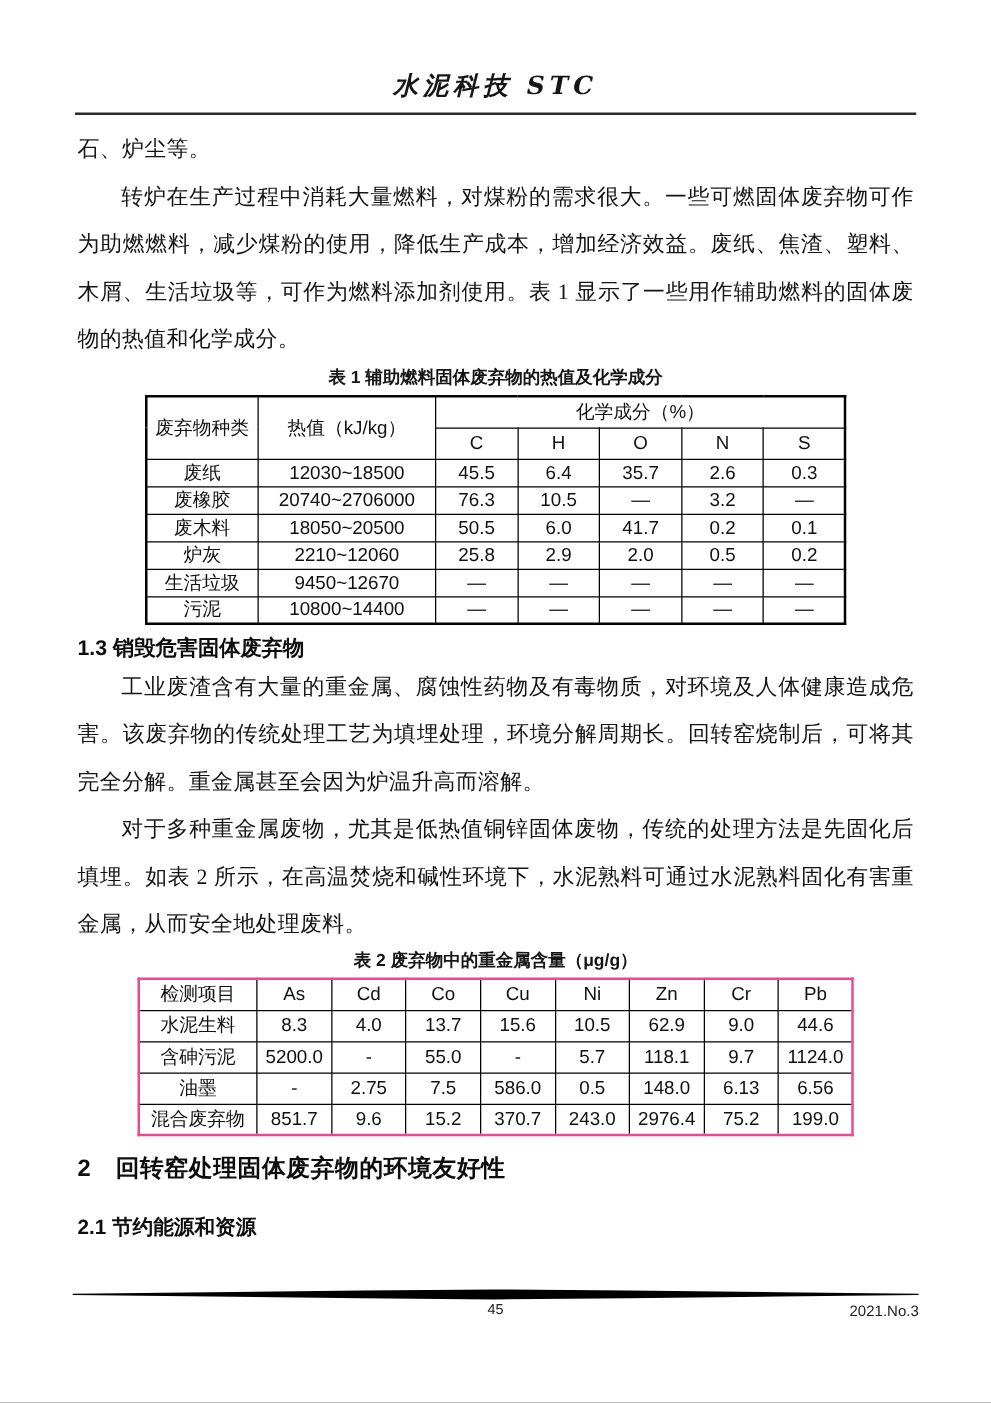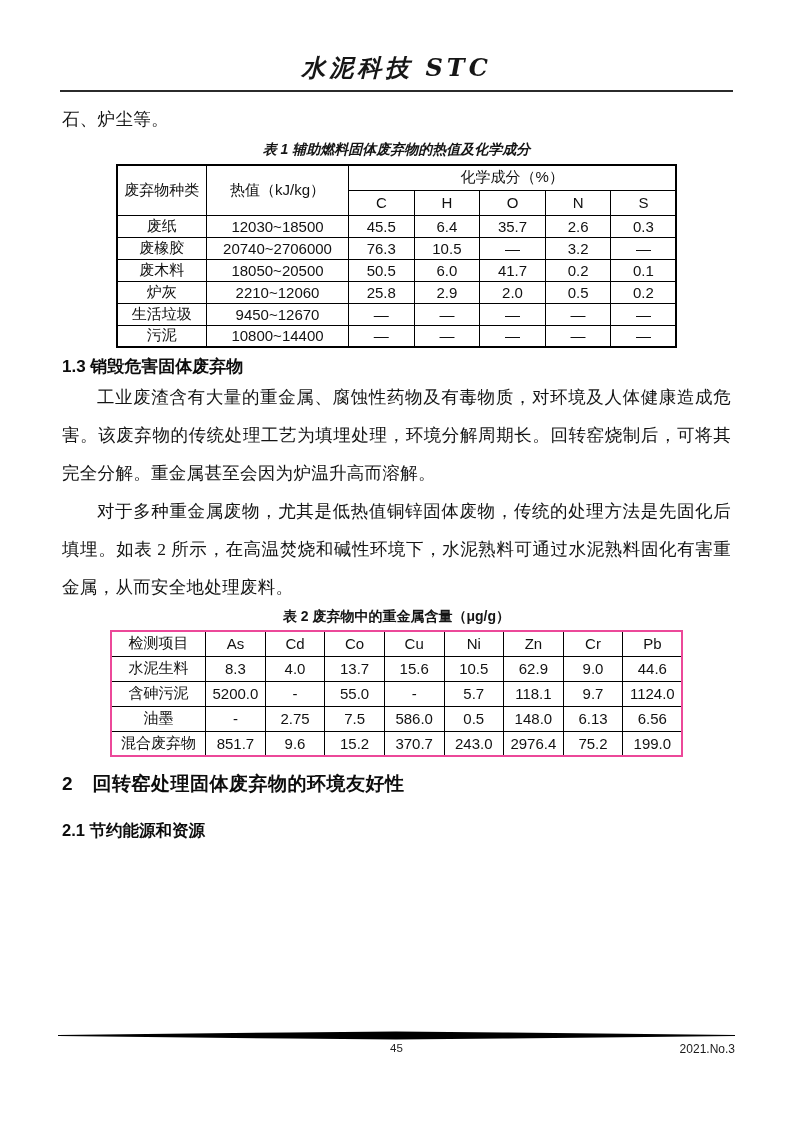--- a/index.html
+++ b/index.html
@@ -13,21 +13,21 @@
     font-family:"Liberation Serif", serif;
     overflow:hidden;
   }
   
   .journal-title {
     padding-top:52px;
     text-align:center;
     font-family:"DejaVu Serif", serif;
     font-style:italic;
     font-weight:bold;
-    font-size:24px;
+    font-size:20px;
     line-height:32px;
     letter-spacing:4px;
     color:#161616;
   }
   .header-rule {
     margin:6px 60px 0 60px;
     border-top:2px solid #2b2b2b;
   }
   
   main { margin:0 62px; }
@@ -41,21 +41,21 @@
   }
   p.no-indent { text-indent:0; margin-top:8px; }
   .table-caption {
     text-align:center;
     font-family:"Liberation Sans", sans-serif;
     font-weight:bold;
     font-size:14px;
     line-height:20px;
     color:#151515;
   }
-  .cap1 { margin-top:1px;font-style:italic; }
+  .cap1 { margin-top:1px; }
   .cap2 { margin-top:0px; }
   table {
     border-collapse:collapse;
     margin:0 auto;
     table-layout:fixed;
     font-family:"Liberation Sans", sans-serif;
     color:#111;
   }
   table td {
     border:1px solid #000;
@@ -110,20 +110,21 @@
 
   <header>
     <div class="journal-title">水泥科技 STC</div>
     <div class="header-rule"></div>
   </header>
 
   <main>
 
     <p class="body-text no-indent">石、炉尘等。</p>
 
+    <p class="body-text">转炉在生产过程中消耗大量燃料，对煤粉的需求很大。一些可燃固体废弃物可作为助燃燃料，减少煤粉的使用，降低生产成本，增加经济效益。废纸、焦渣、塑料、木屑、生活垃圾等，可作为燃料添加剂使用。表 1 显示了一些用作辅助燃料的固体废物的热值和化学成分。</p>
 
     <div class="table-caption cap1">表 1 辅助燃料固体废弃物的热值及化学成分</div>
 
     <table class="t1">
       <colgroup>
         <col style="width:90px">
           <col style="width:142px">
         <col style="width:65.6px">
           <col style="width:65.6px">
           <col style="width:65.6px">

